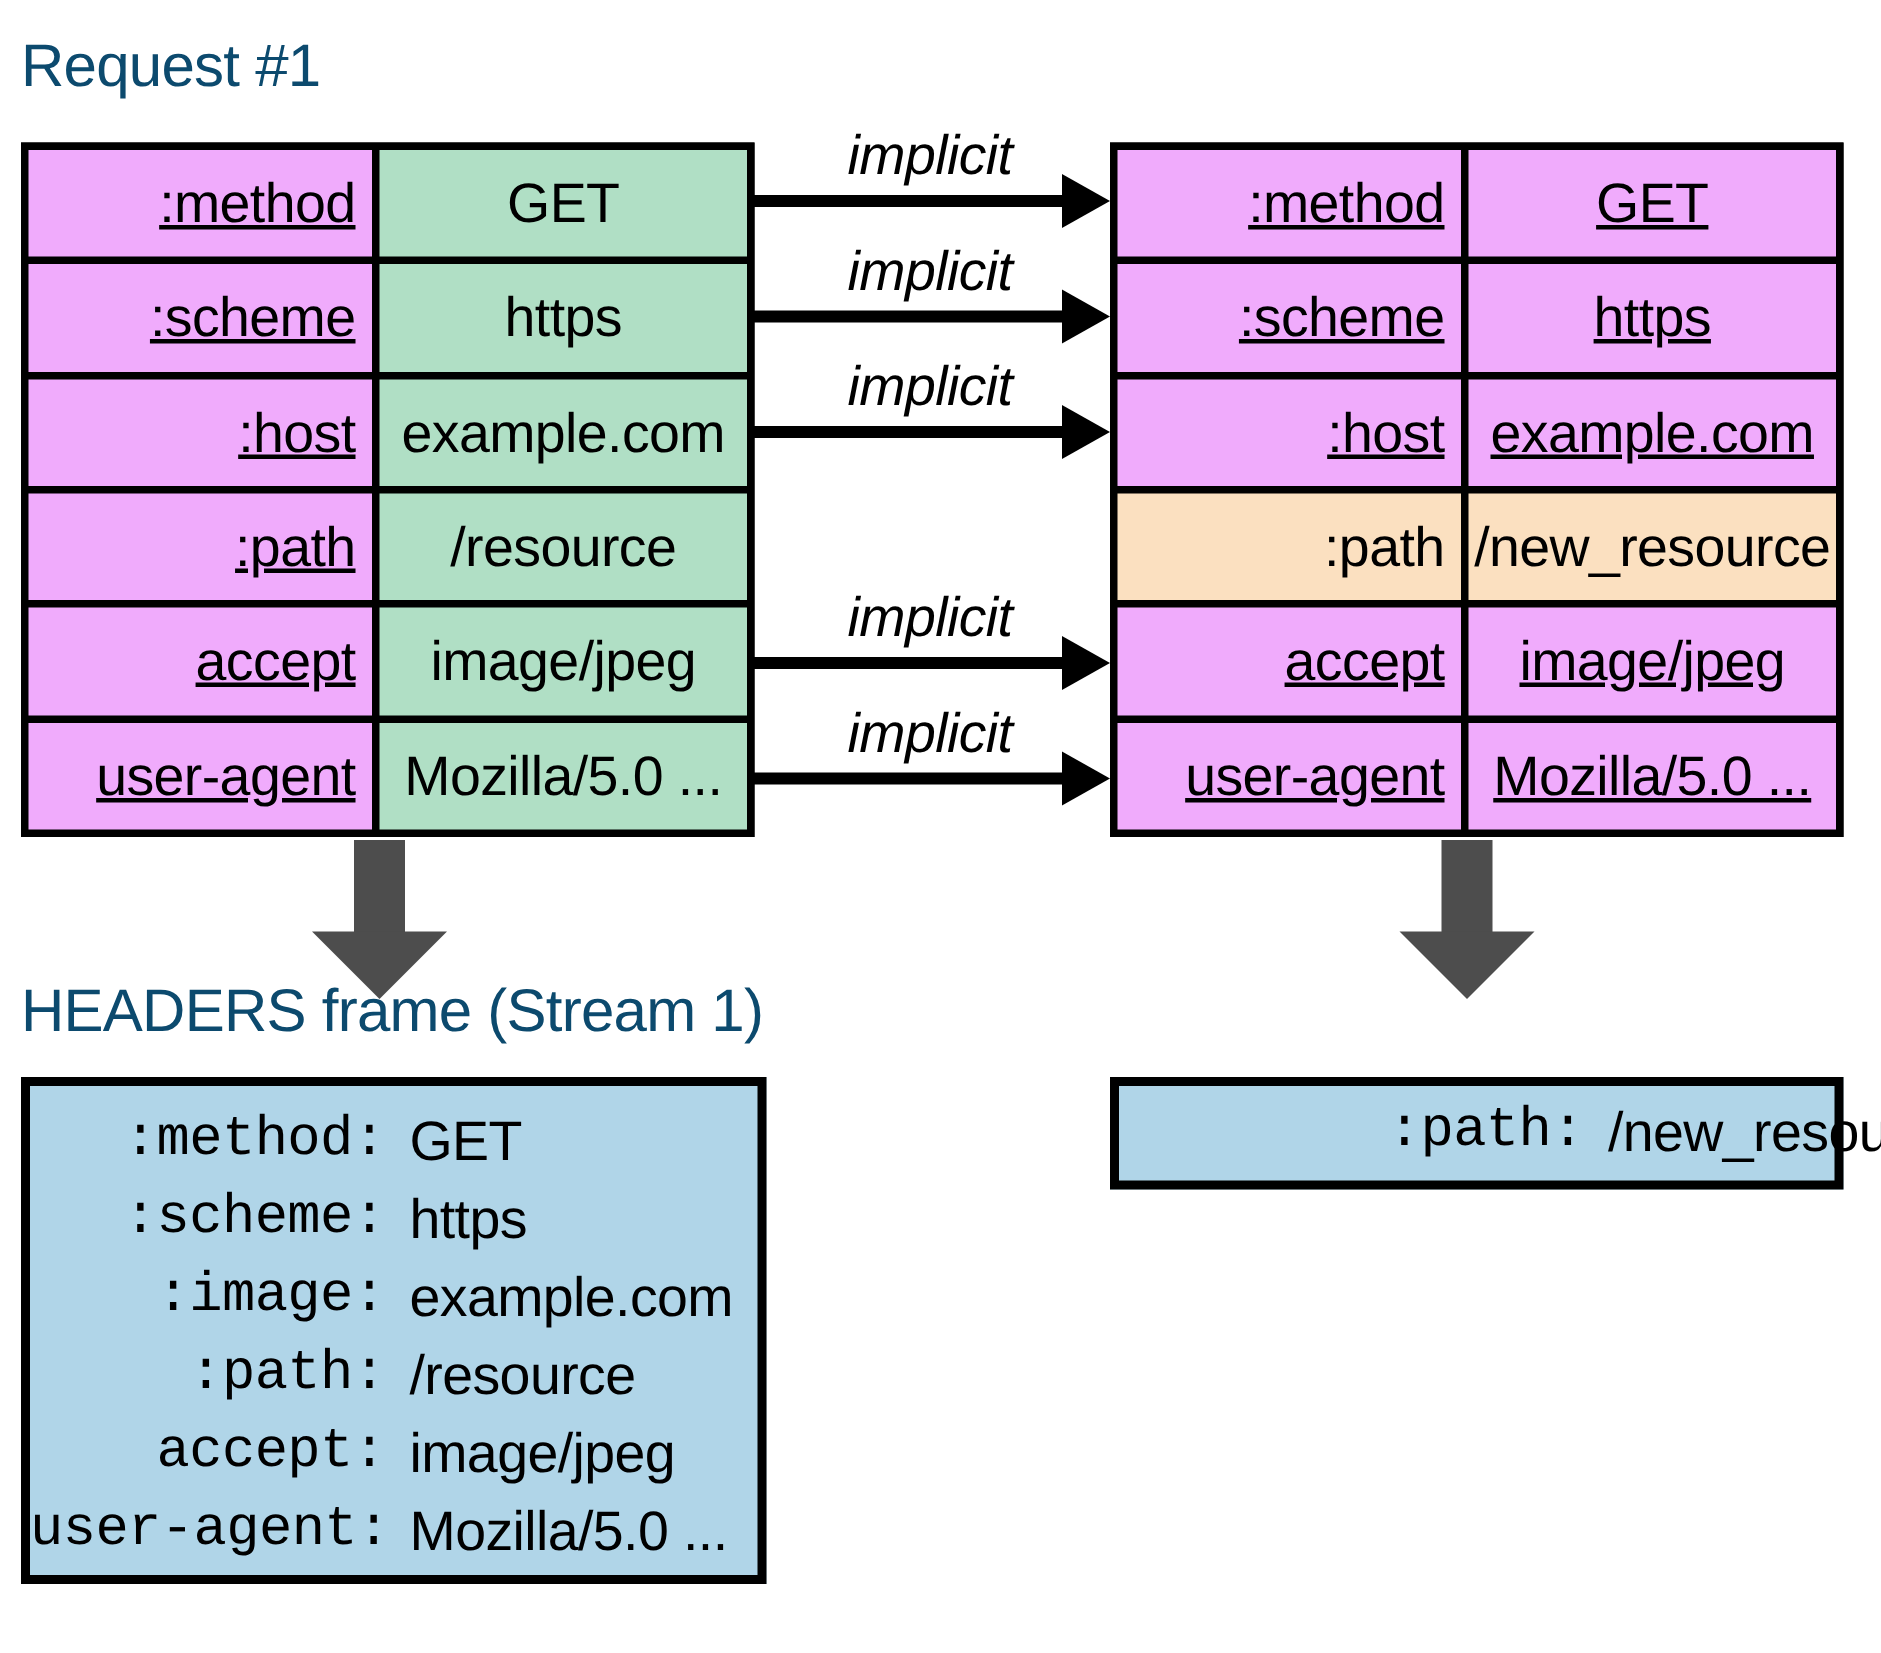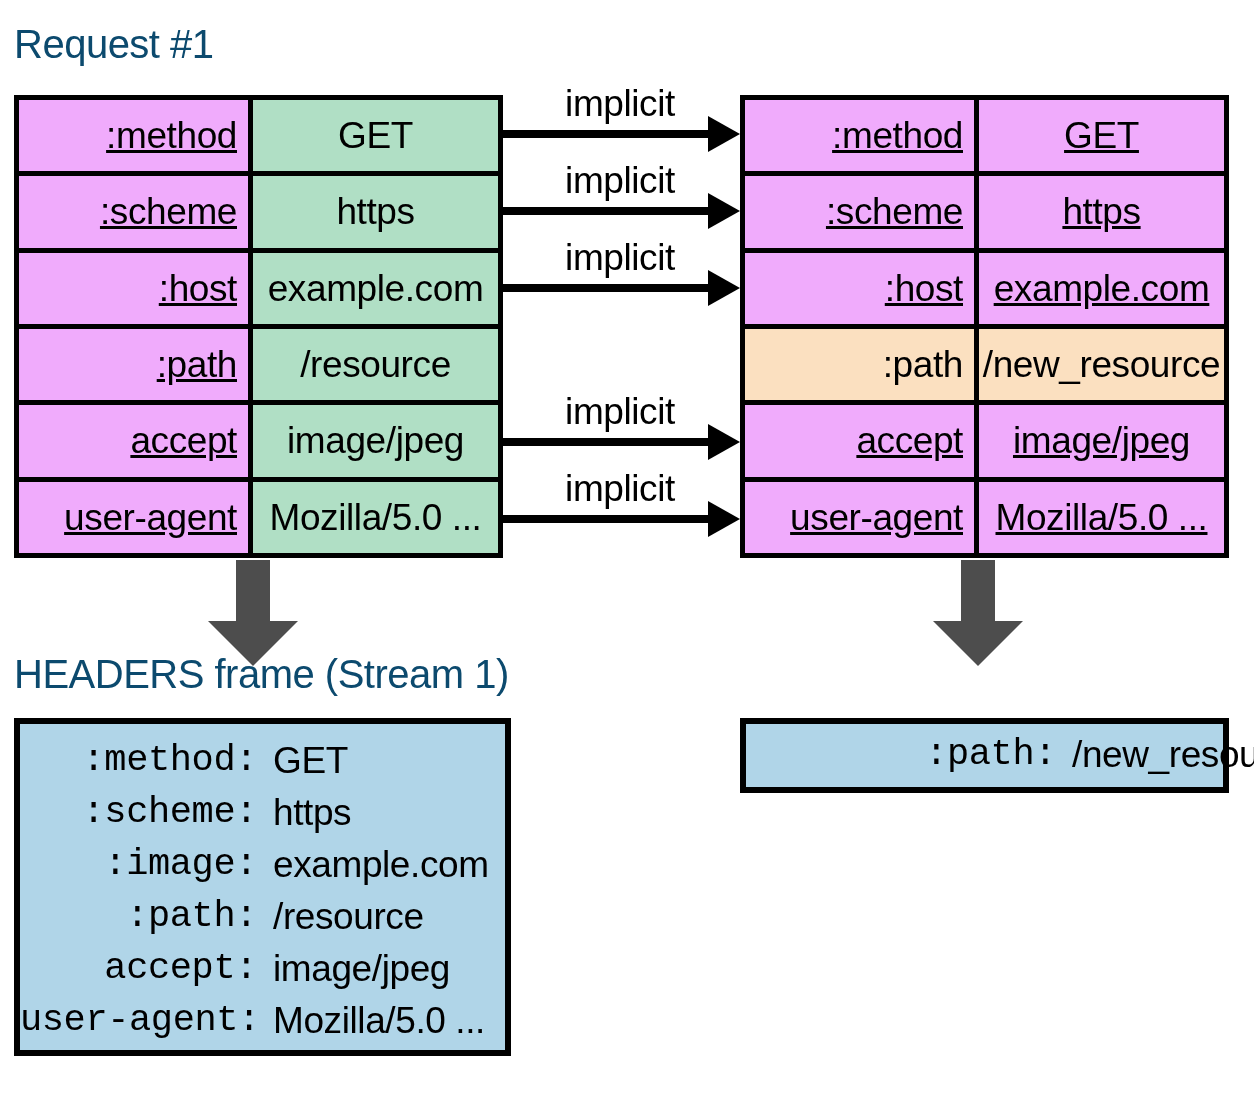--- a/index.html
+++ b/index.html
@@ -104,20 +104,21 @@
     border-bottom: 18px solid transparent;
     border-left: 32px solid #000;
   }
   .imp-label {
     position: absolute;
     font-size: 37px;
     line-height: 1;
     letter-spacing: -0.4px;
     white-space: nowrap;
     text-align: center;
+    font-style: italic;
   }
 
   
   .downarrow {
     position: absolute;
     width: 90px;
   }
   .downarrow .d-shaft {
     position: absolute;
     left: 28px;

